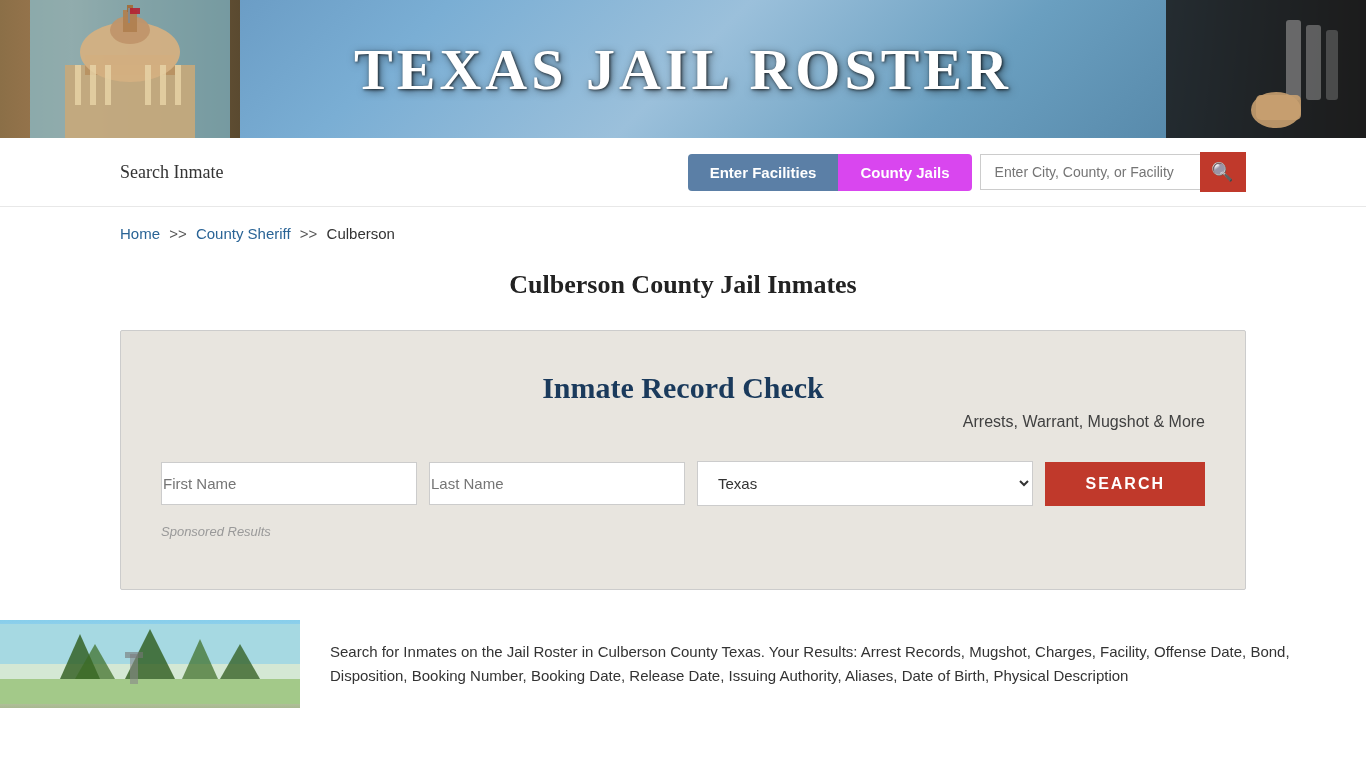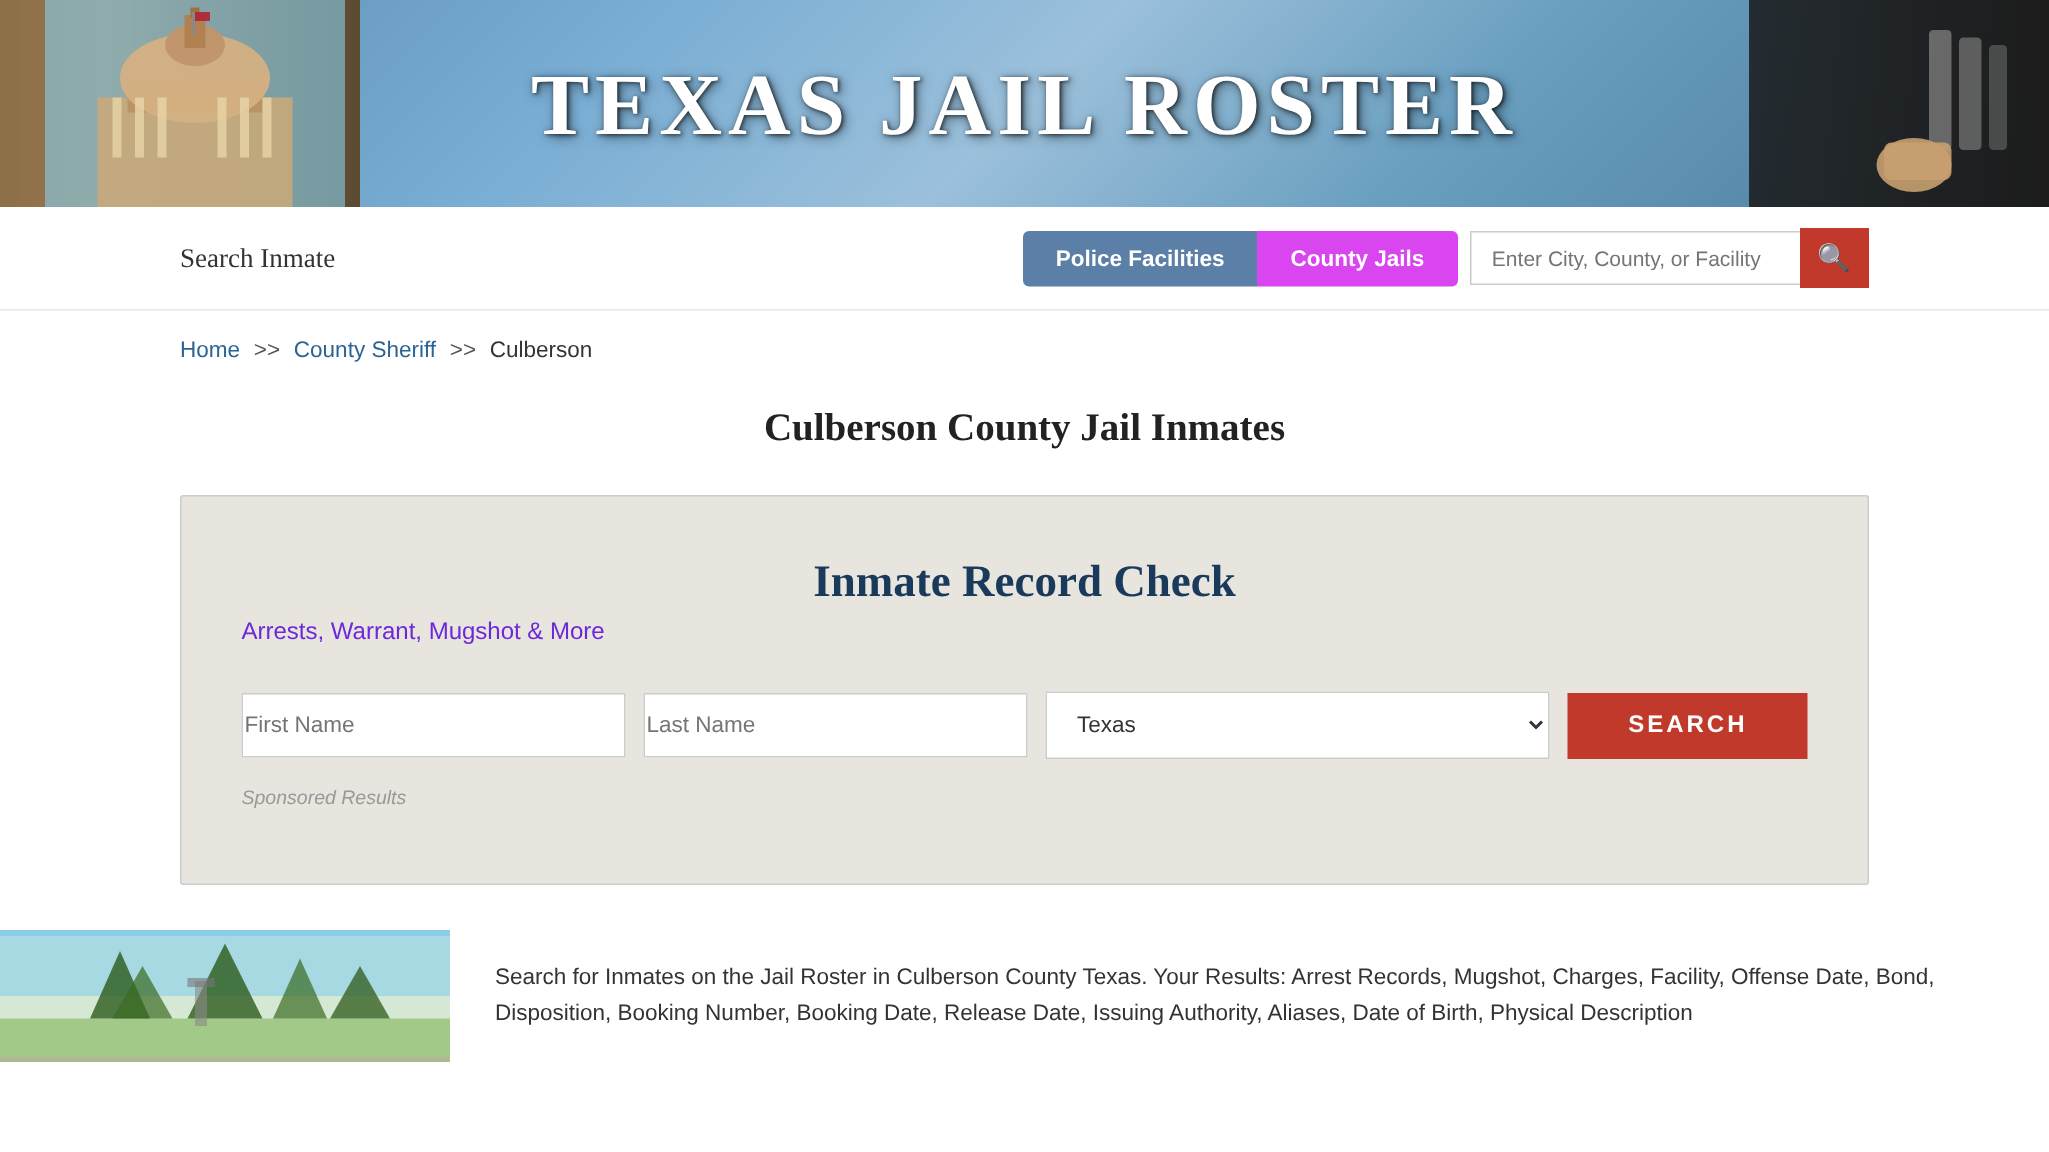--- a/index.html
+++ b/index.html
@@ -161,24 +161,24 @@
     }
     .record-check-title {
       text-align: center;
       font-family: Georgia, serif;
       font-size: 30px;
       font-weight: bold;
       color: #1a3a5c;
       margin-bottom: 8px;
     }
     .record-check-subtitle {
-      text-align: left;
+      text-align: right;
       font-family: Arial, sans-serif;
       font-size: 16px;
-      color: #6d28d9;
+      color: #404040;
       margin-bottom: 30px;
     }
     .record-check-form {
       display: flex;
       align-items: center;
       gap: 12px;
       margin-top: 20px;
     }
     .form-input {
       padding: 12px 1px;
@@ -291,21 +291,21 @@
   </svg>
 
   <div class="banner-title">Texas Jail Roster</div>
 </div>
 
 <div class="nav-bar">
   <div class="nav-left">
     <span class="nav-title">Search Inmate</span>
   </div>
   <div class="nav-right">
-    <button class="nav-btn nav-btn-police">Police Facilities</button>
+    <button class="nav-btn nav-btn-police">Enter Facilities</button>
     <button class="nav-btn nav-btn-county">County Jails</button>
     <div class="nav-search-wrap">
       <input class="nav-search-input" type="text" placeholder="Enter City, County, or Facility" style="">
       <button class="nav-search-btn">
         <span class="search-icon-white">🔍</span>
       </button>
     </div>
   </div>
 </div>
 

